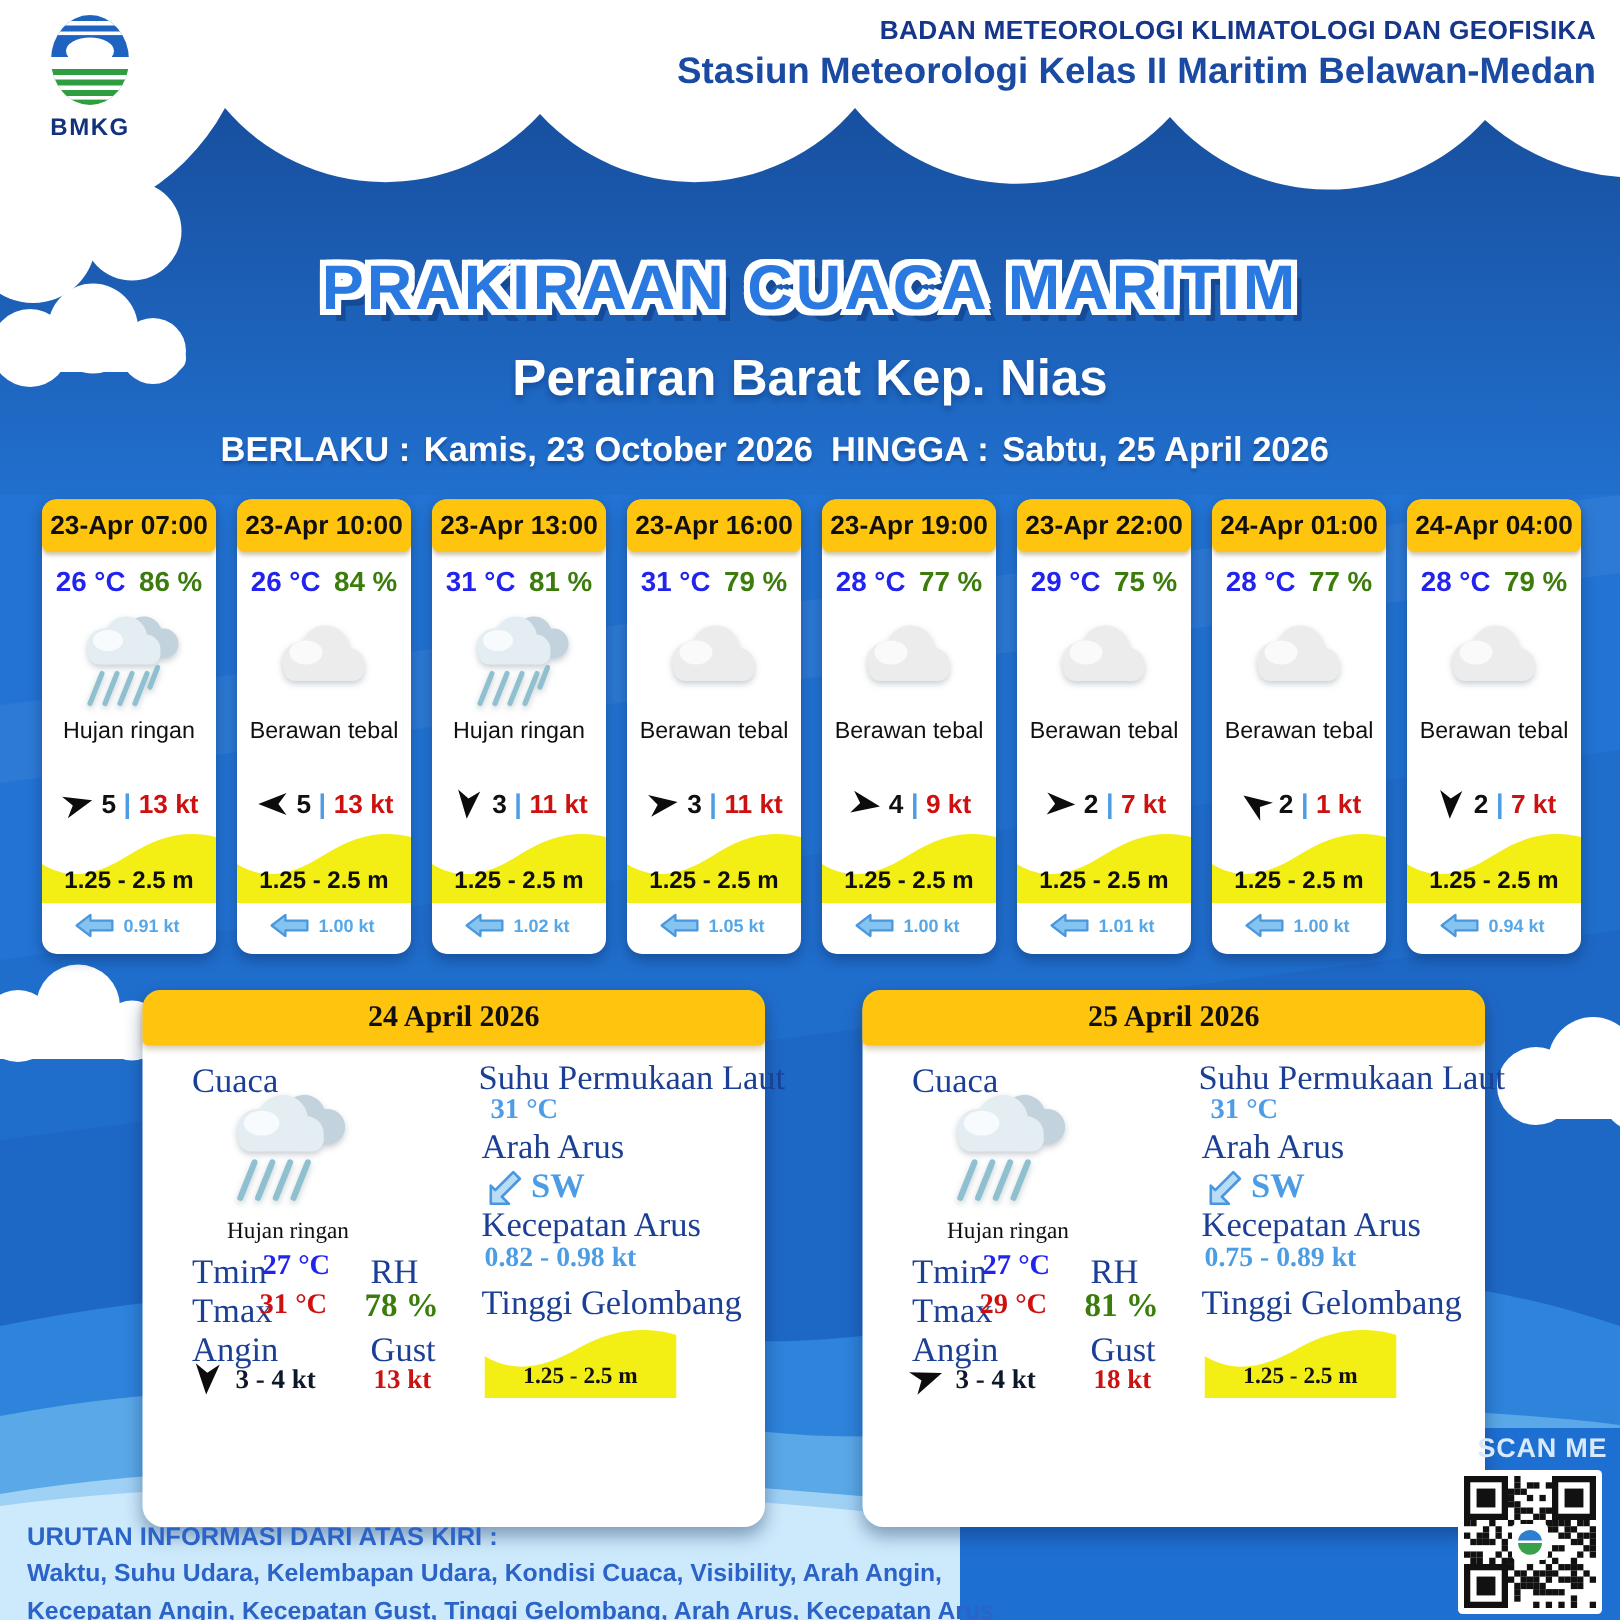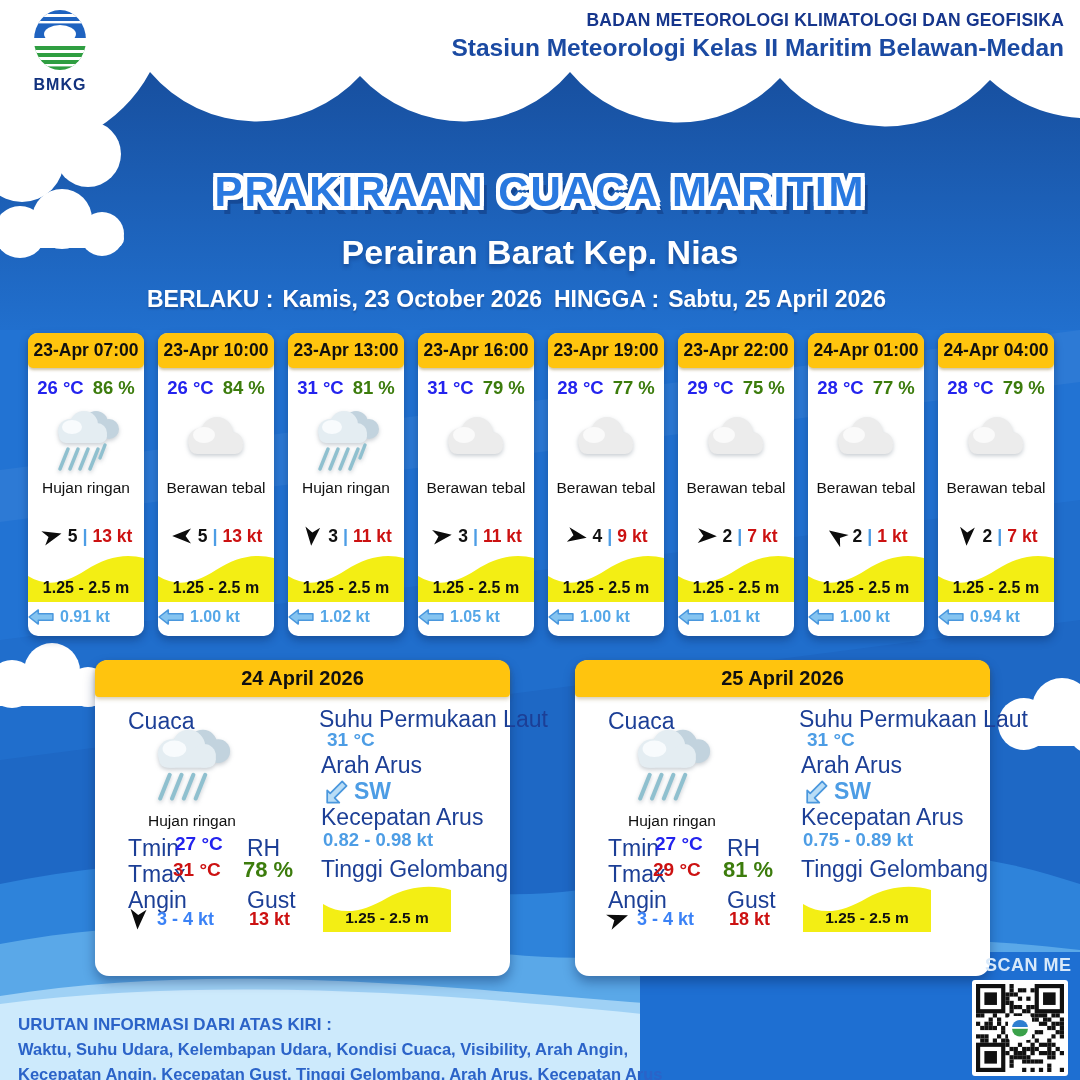--- a/index.html
+++ b/index.html
@@ -45,38 +45,38 @@
     justify-content:center;gap:4px;}
   .wind-arrow{width:24px;height:24px;display:inline-flex;}
   .wind-vis{font-size:17.5px;font-weight:bold;color:#101010;}
   .wind-sep{font-size:18px;font-weight:bold;color:#4d9de5;margin:0 1px;}
   .wind-spd{font-size:17.5px;font-weight:bold;color:#cc1111;white-space:nowrap;}
   .hcard-wave{position:absolute;left:0;top:213px;width:116px;height:56px;}
   .hcard-wave svg{position:absolute;left:0;top:0;}
   .hcard-wave span{position:absolute;left:0;right:0;bottom:5px;text-align:center;
     font-size:16px;font-weight:bold;color:#101010;white-space:nowrap;}
   .hcard-cur{position:absolute;left:0;right:2px;bottom:4px;height:30px;display:flex;align-items:center;
-    justify-content:flex-start;gap:6px;font-size:16px;font-weight:bold;color:#55a7e8;white-space:nowrap;}
+    justify-content:center;gap:6px;font-size:12px;font-weight:bold;color:#55a7e8;white-space:nowrap;}
 
   
-  .dcard{position:absolute;top:660px;width:415px;height:316px;background:#fff;border-radius:14px;
-    box-shadow:0 6px 12px rgba(8,35,85,.4);z-index:6;}
+  .dcard{position:absolute;top:660px;width:415px;height:358px;background:#fff;border-radius:14px;
+    box-shadow:0 6px 12px rgba(8,35,85,.4);z-index:6;font-family:Liberation Serif, serif;}
   #dcard0{left:95px;} #dcard1{left:575px;}
   .dcard-head{position:absolute;left:0;right:0;top:0;height:37px;background:#ffc40e;
     border-radius:12px 12px 4px 4px;display:flex;align-items:center;justify-content:center;
     font-size:20px;font-weight:bold;color:#101010;box-shadow:0 2px 4px rgba(110,80,0,.3);}
   .dcard .lbl{position:absolute;color:#1c3f96;font-size:23px;white-space:nowrap;}
   .d-icon{position:absolute;left:48px;top:58px;filter:drop-shadow(0 2px 2px rgba(40,60,80,.25));}
   .d-cond{position:absolute;left:12px;width:170px;top:152px;text-align:center;font-size:15.5px;color:#101010;}
   .d-val{position:absolute;font-weight:bold;white-space:nowrap;}
   .d-tmin{left:80px;top:173px;font-size:19px;color:#2323ee;}
   .d-tmax{left:78px;top:199px;font-size:19px;color:#cc1111;}
   .d-windrow{position:absolute;left:30px;top:246px;display:flex;align-items:center;gap:6px;}
   .d-windrow .wind-arrow{width:26px;height:26px;}
-  .d-wind{font-size:18px;font-weight:bold;color:#3b82f6;white-space:nowrap;}
+  .d-wind{font-size:18px;font-weight:bold;color:#0f172a;white-space:nowrap;}
   .d-rh{left:148px;top:197px;font-size:22px;color:#3c7c0c;}
   .d-gust{left:154px;top:249px;font-size:18px;color:#cc1111;}
   .d-sst{left:232px;top:69px;font-size:19px;color:#4d9de5;}
   .d-currow{position:absolute;left:228px;top:116px;display:flex;align-items:center;gap:3px;}
   .d-curdir{font-size:23px;font-weight:bold;color:#4d9de5;}
   .d-curspd{left:228px;top:169px;font-size:18.5px;color:#4d9de5;}
   .d-wavebox{position:absolute;left:228px;top:218px;width:128px;height:54px;}
   .d-wavebox svg{position:absolute;left:0;top:0;}
   .d-wavebox span{position:absolute;left:0;right:0;bottom:5px;text-align:center;
     font-size:15.5px;font-weight:bold;color:#101010;}

